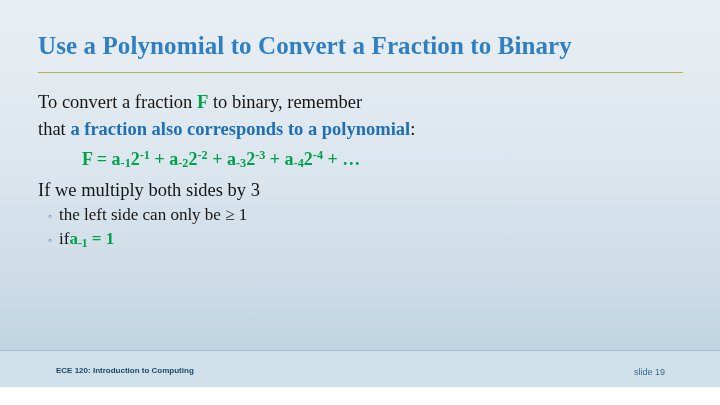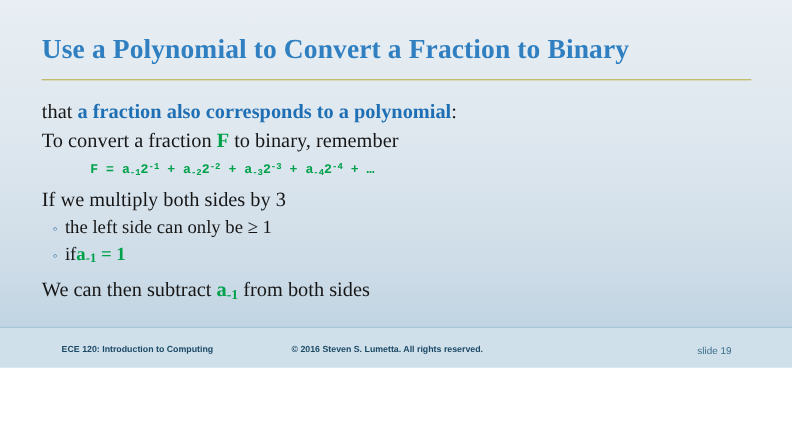--- a/index.html
+++ b/index.html
@@ -9,21 +9,21 @@
   body {
     width: 720px;
     height: 405px;
     font-family: "Liberation Serif", serif;
     background: #ffffff;
     overflow: hidden;
   }
   .slide {
     position: relative;
     width: 720px;
-    height: 334px;
+    height: 387px;
     background: linear-gradient(to bottom, #e8eef3 0%, #dfe8ef 35%, #cfdde8 70%, #b9d0e0 100%);
     box-sizing: border-box;
   }
   .title {
     position: absolute;
     left: 38px;
     top: 32px;
     width: 650px;
     font-size: 25px;
     font-weight: bold;
@@ -60,23 +60,22 @@
     font-weight: bold;
   }
   .blue {
     color: #1f6fb4;
     font-weight: bold;
   }
   .eq {
     margin: 6px 0 6px 44px;
     color: #00a14b;
     font-weight: bold;
-    font-size: 12px;
+    font-size: 18px;
     white-space: nowrap;
-    font-family: Liberation Mono, monospace;
   }
   sub {
     font-size: 0.68em;
     vertical-align: -0.22em;
   }
   sup {
     font-size: 0.68em;
     vertical-align: 0.45em;
   }
   .bullet {
@@ -139,46 +138,42 @@
 <body>
 
 <div class="slide">
 
   <div class="title">Use a Polynomial to Convert a Fraction to Binary</div>
   <div class="title-rule"></div>
 
   <div class="body">
 
     <div class="para">
+      <div class="line"><span>To convert a fraction </span><span class="green">F</span><span> to binary, remember</span></div>
       <div class="line"><span>that </span><span class="blue">a fraction also corresponds to a polynomial</span><span>:</span></div>
-      <div class="line"><span>To convert a fraction </span><span class="green">F</span><span> to binary, remember</span></div>
     </div>
 
     <div class="eq">
       <span>F</span><span> = </span><span>a</span><sub>-1</sub><span>2</span><sup>-1</sup><span> + </span><span>a</span><sub>-2</sub><span>2</span><sup>-2</sup><span> + </span><span>a</span><sub>-3</sub><span>2</span><sup>-3</sup><span> + </span><span>a</span><sub>-4</sub><span>2</span><sup>-4</sup><span> + </span><span>…</span>
     </div>
 
     <div class="line">If we multiply both sides by 3</div>
 
     <div class="bullet">
       <span class="dot">◦</span>
       <span>the left side can only be ≥ 1</span>
     </div>
 
     <div class="bullet">
       <span class="dot">◦</span>
       <span>if </span>
         <span class="green"><span>a</span><sub>-1</sub><span> = 1</span></span>
     </div>
 
-    <div class="line sp-top2">
-      <span>We can then subtract </span><span class="green"><span>a</span><sub>-1</sub></span><span> from both sides</span>
-    </div>
 
 
   </div>
 
   <div class="footer-band"></div>
   <div class="footer-left">ECE 120: Introduction to Computing</div>
-  <div class="footer-center">© 2016 Steven S. Lumetta.  All rights reserved.</div>
   <div class="footer-right">slide 19</div>
 
 </div>
 
 </body></html>

